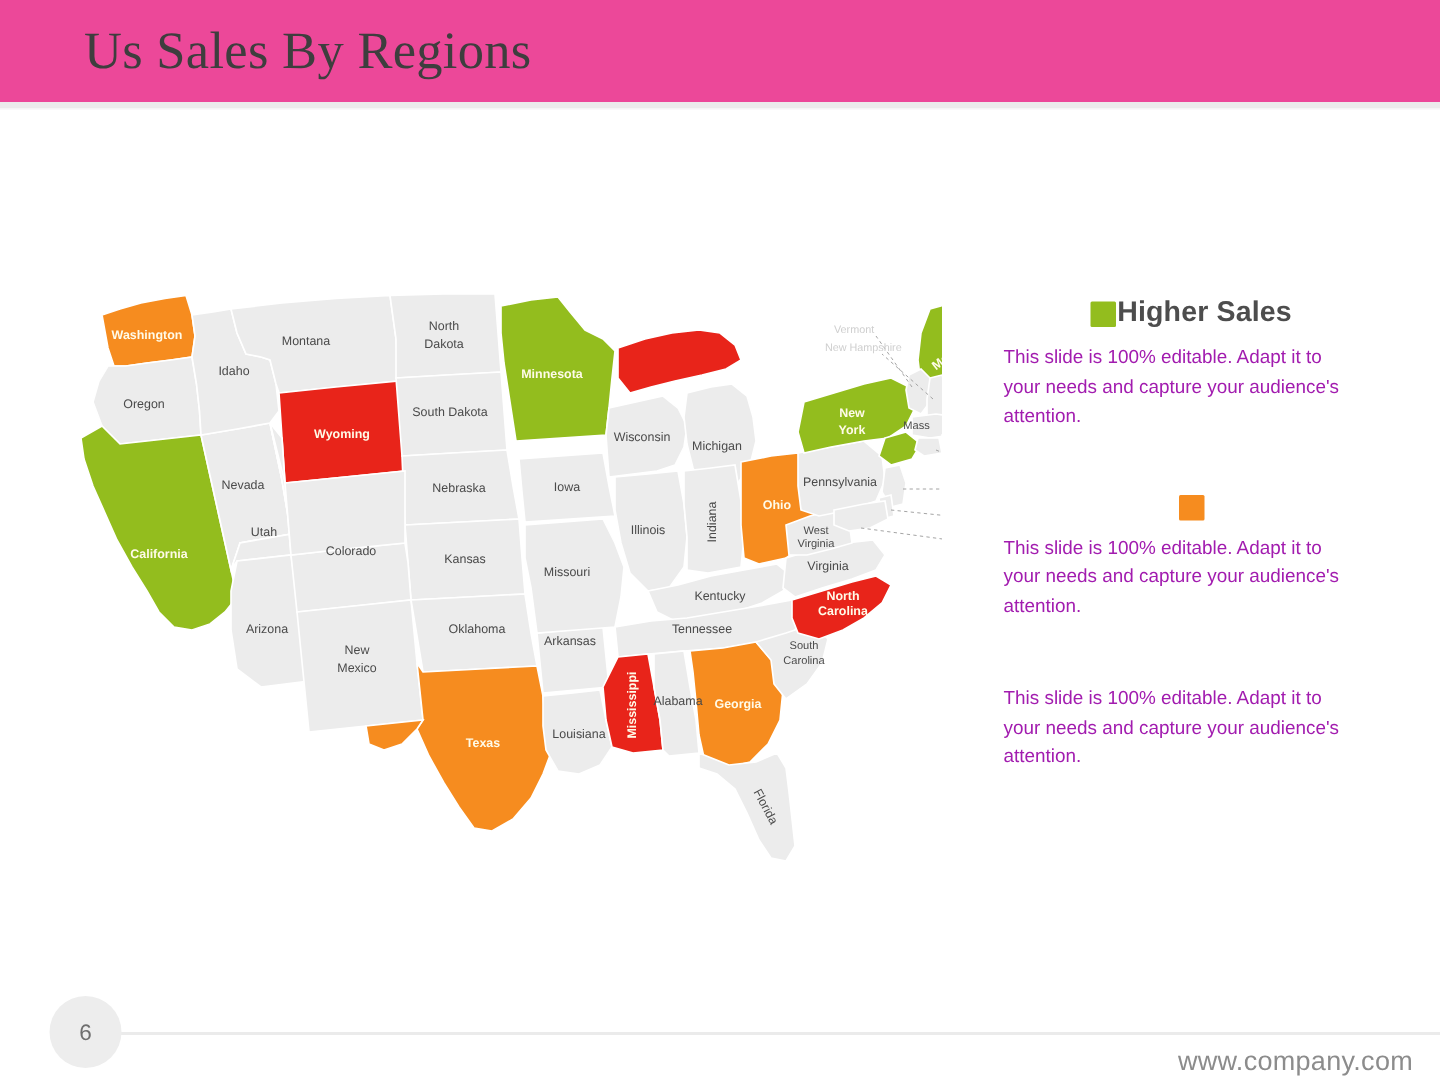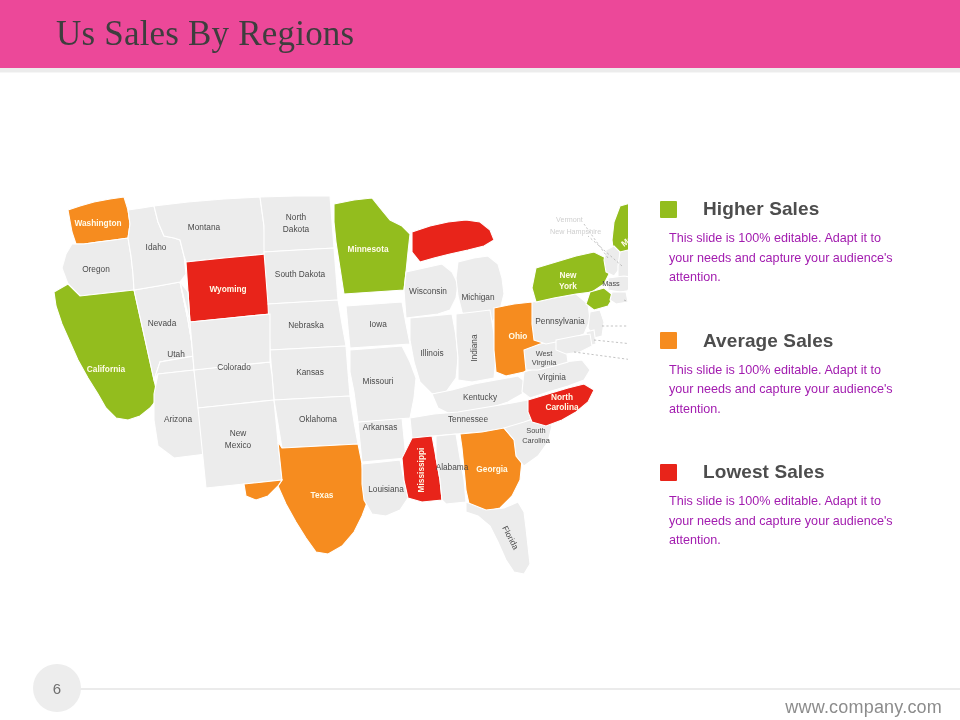--- a/index.html
+++ b/index.html
@@ -93,22 +93,23 @@
   
   .legend {
     position: absolute;
     left: 660px; top: 198px;
     width: 268px;
   }
   .legend-block { margin-bottom: 42px; }
   .legend-head {
     display: flex;
     align-items: center;
-    gap: 26px;
+    gap: 1px;
     margin-bottom: 9px;
+    justify-content: center;
   }
   .legend-swatch {
     width: 17px; height: 17px;
     flex: 0 0 17px;
     border-radius: 1px;
   }
   .legend-title {
     font-family: "Liberation Sans", sans-serif;
     font-size: 19px;
     font-weight: 700;
@@ -336,30 +337,25 @@
     <div class="legend-head">
       <div class="legend-swatch" style="background:#93bd1e"></div>
       <div class="legend-title">Higher Sales</div>
     </div>
     <div class="legend-body">This slide is 100% editable. Adapt it to your needs and capture your audience's attention.</div>
   </div>
 
   <div class="legend-block">
     <div class="legend-head">
       <div class="legend-swatch" style="background:#f68c1f"></div>
-      <div class="legend-title">Average Sales</div>
     </div>
     <div class="legend-body">This slide is 100% editable. Adapt it to your needs and capture your audience's attention.</div>
   </div>
 
   <div class="legend-block">
-    <div class="legend-head">
-      <div class="legend-swatch" style="background:#e8241a"></div>
-      <div class="legend-title">Lowest Sales</div>
-    </div>
     <div class="legend-body">This slide is 100% editable. Adapt it to your needs and capture your audience's attention.</div>
   </div>
 
 </div>
 
 <div class="footer-line"></div>
 <div class="page-badge">6</div>
 <div class="site-url">www.company.com</div>
 
 </body></html>

